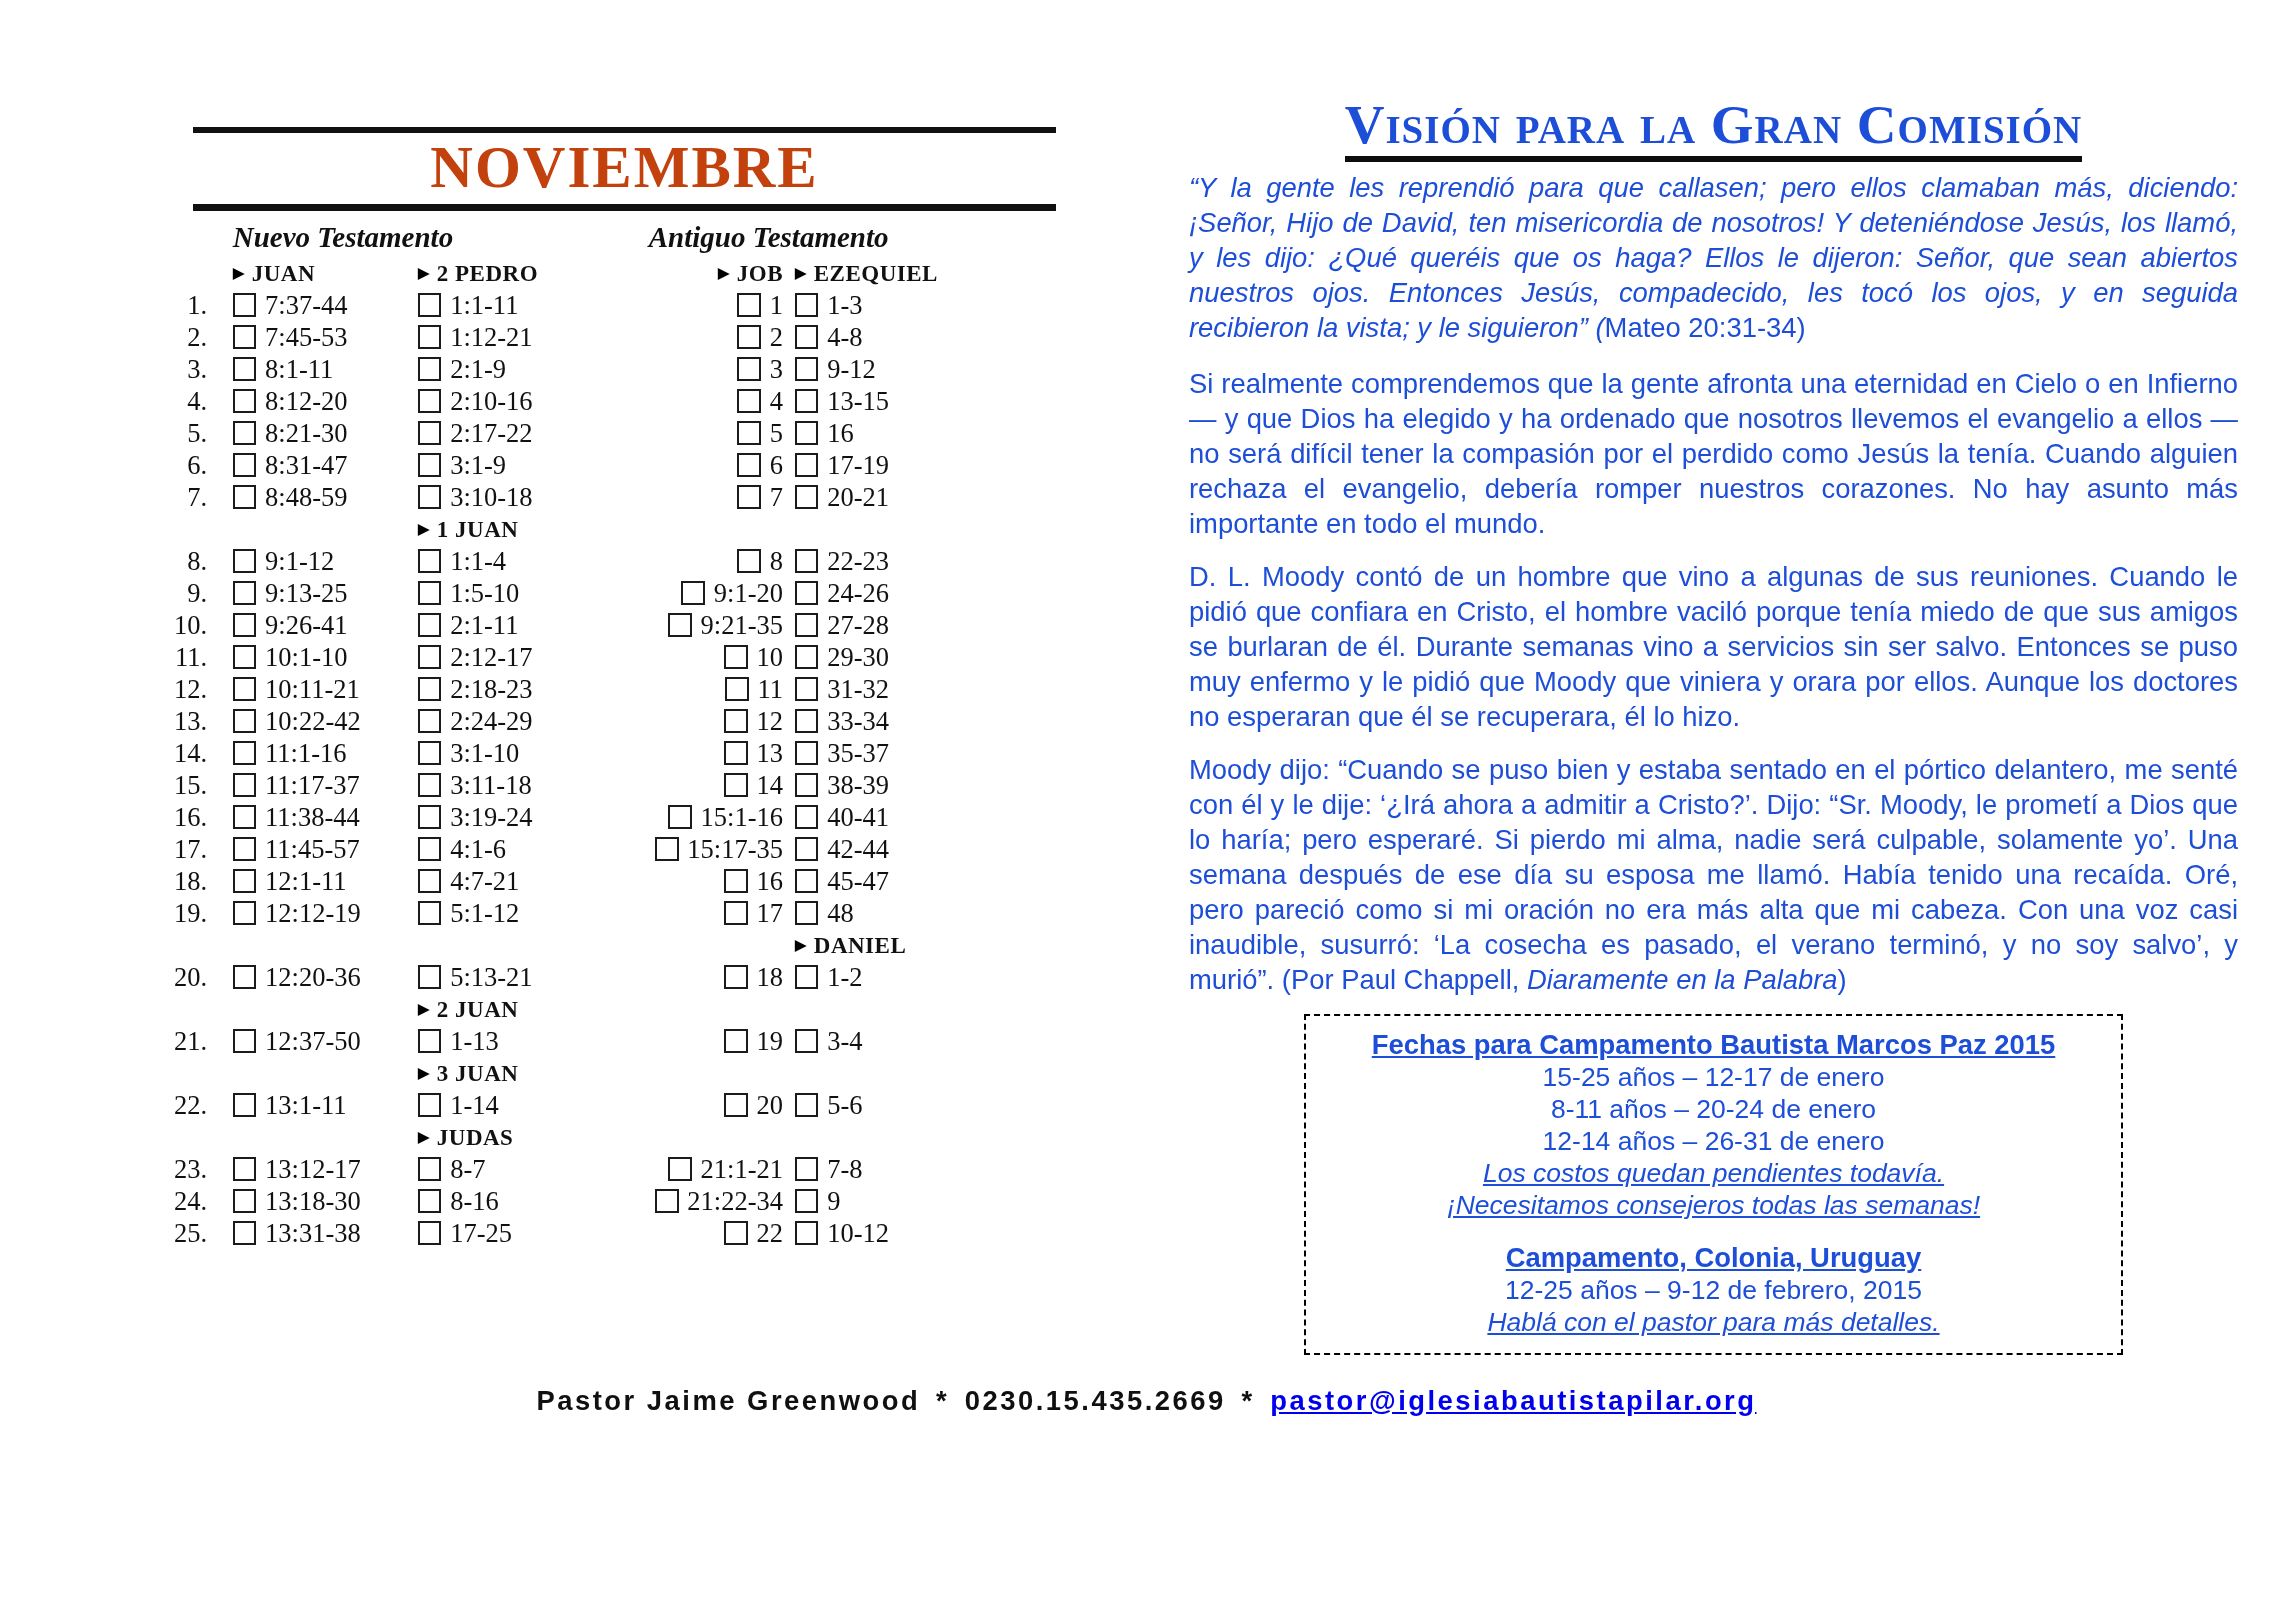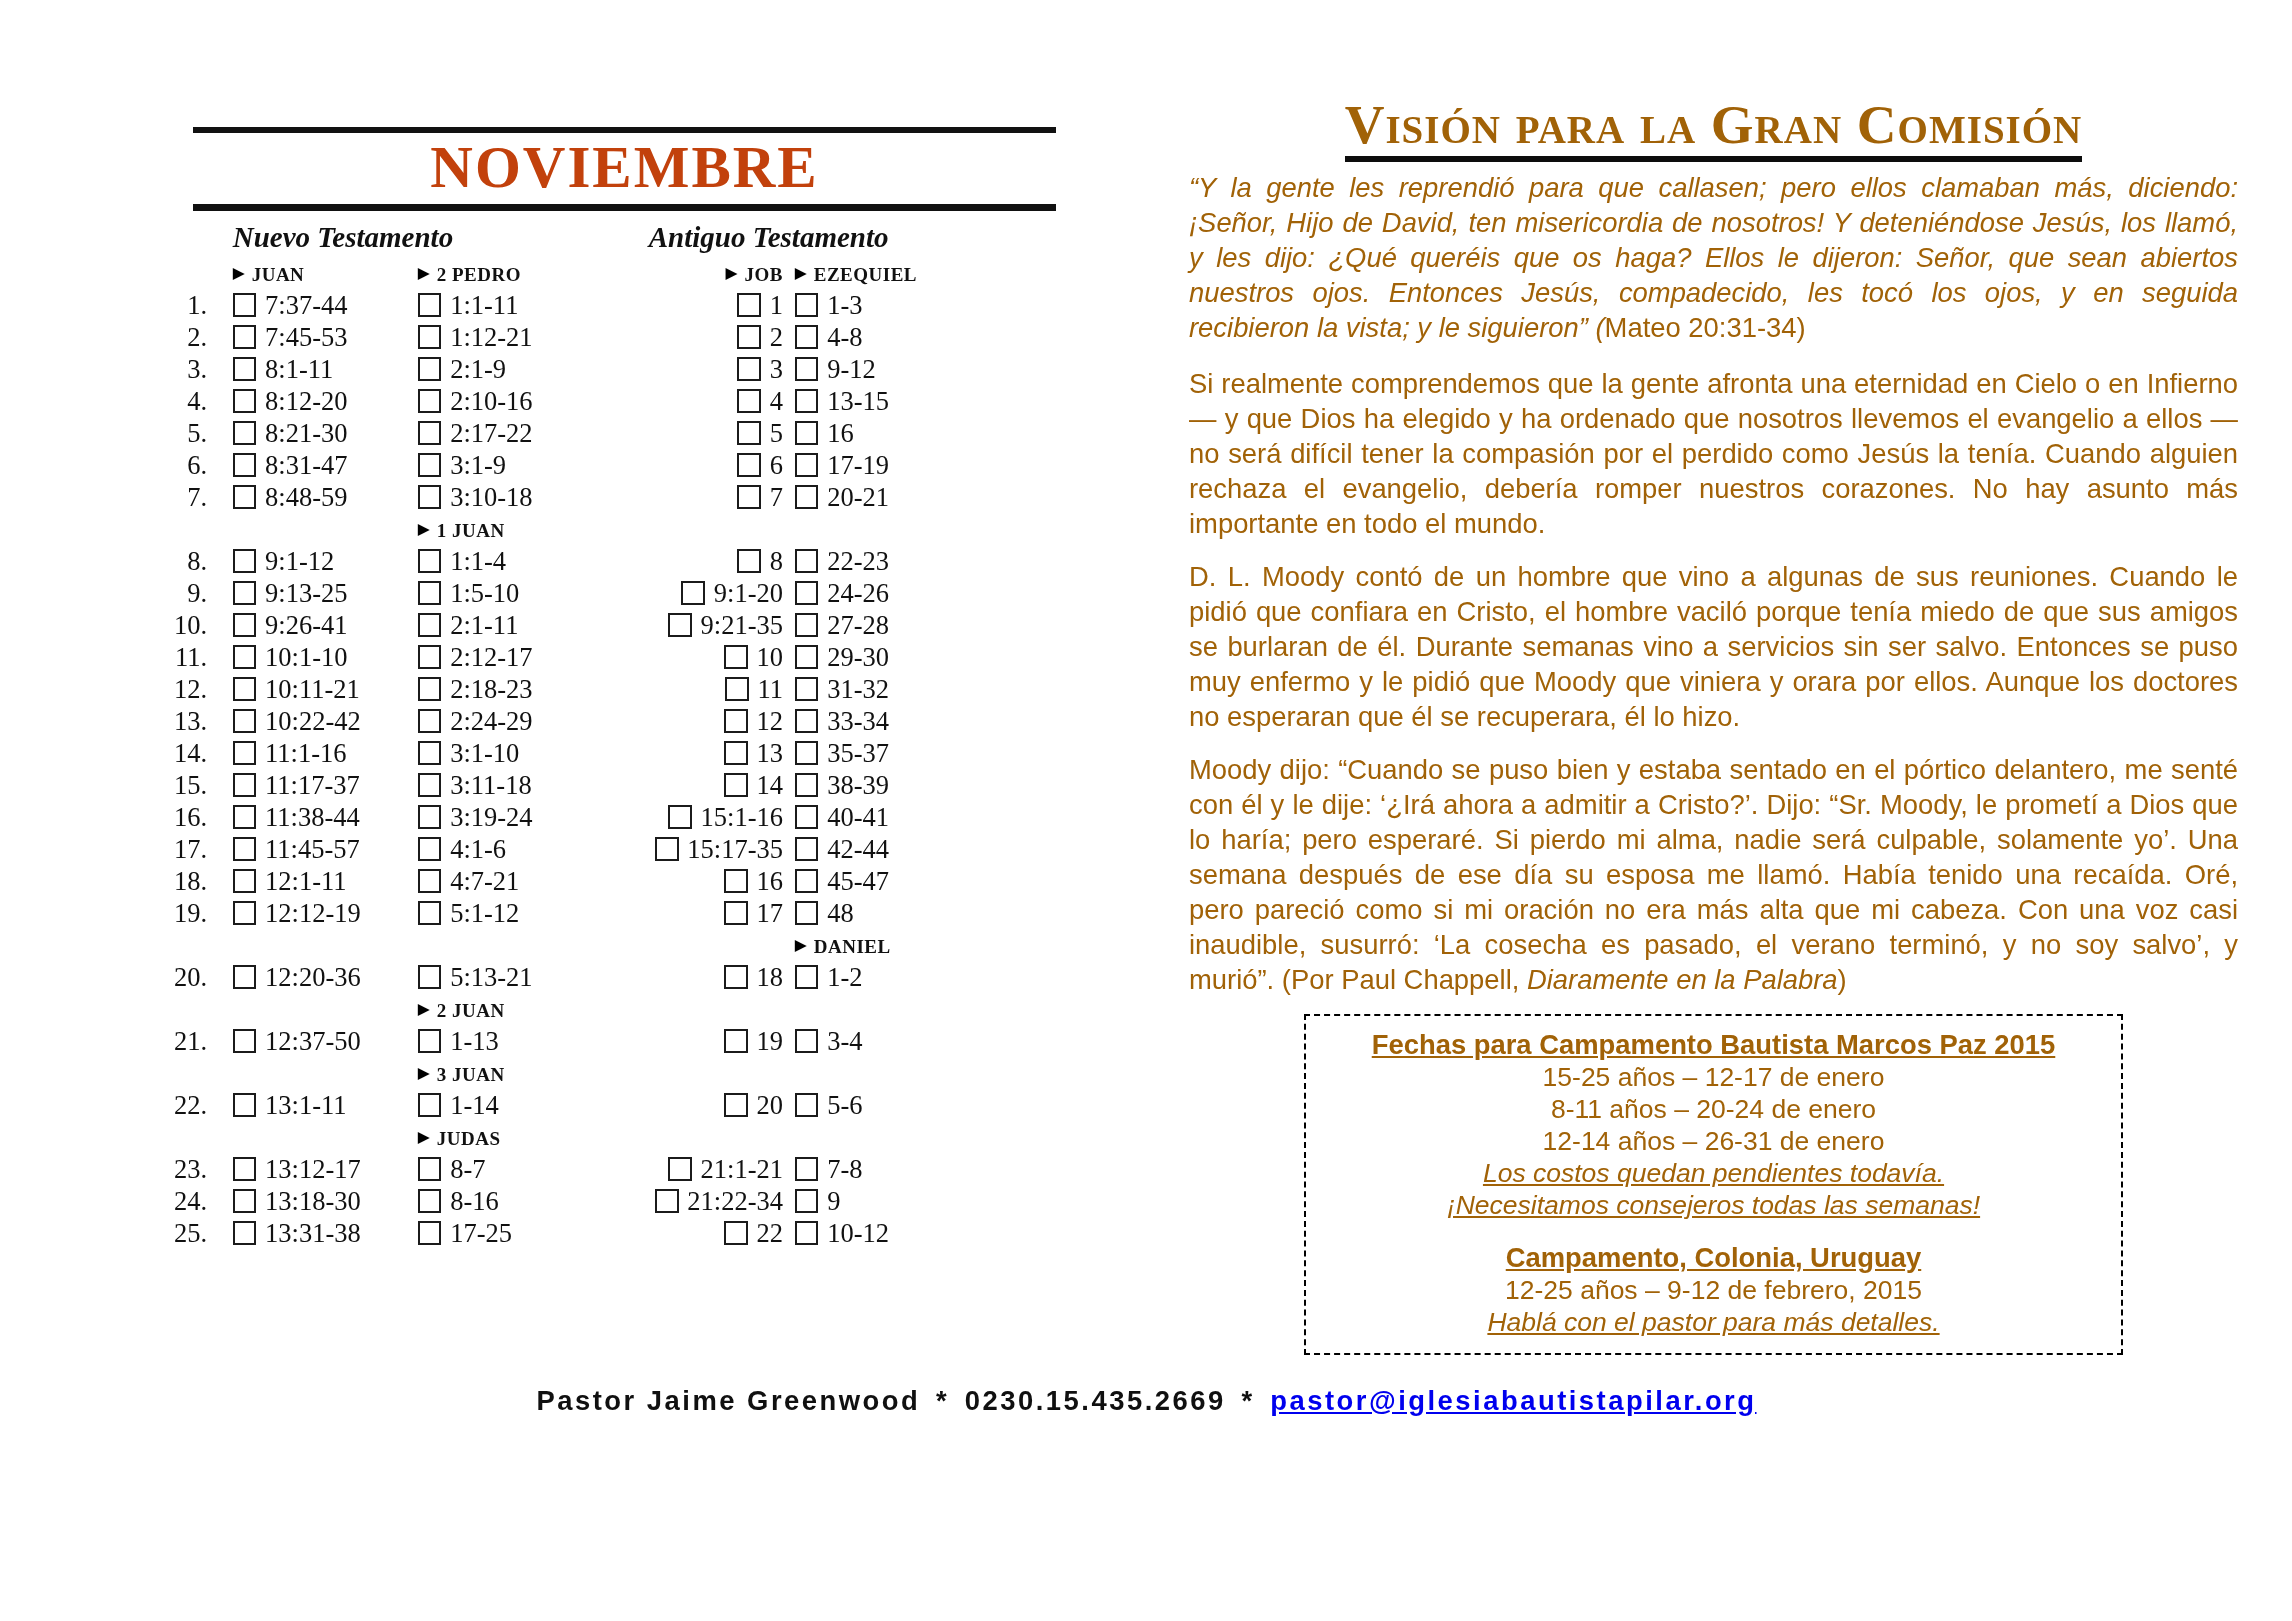--- a/index.html
+++ b/index.html
@@ -37,26 +37,26 @@
   .cell.c2 { padding-left: 11.8px; }
   .cell.c3 { padding-left: 12.7px; text-align: right; }
   .cell.c4 { padding-left: 11.8px; }
   .rtext { font-size: 26.5px; }
   .checkbox {
     display: inline-block; width: 19.6px; height: 19.6px;
     border: 2.9px solid #1b1b1b; margin-right: 8.8px; vertical-align: -2.9px;
     background: #fff;
   }
   .marker { font-size: 15.7px; margin-right: 6.9px; vertical-align: 2.9px; color: #000; }
-  .bookname { font-weight: bold; font-size: 19px; letter-spacing: 0.5px; }
+  .bookname { font-weight: bold; font-size: 23px; letter-spacing: 0.5px; }
 
   
   .article {
     position: absolute; left: 1189px; top: 94px; width: 1049px;
-    font-size: 27.4px; line-height: 35px; text-align: justify; color: #a16207;
+    font-size: 27.4px; line-height: 35px; text-align: justify; color: #1d4ed8;
   }
   .article-title-wrap { text-align: center; margin-bottom: 7.8px; }
   .article-title {
     display: inline-block;
     font-family: "Liberation Serif", serif; font-weight: bold;
     font-variant: small-caps; font-size: 55px; line-height: 61px;
     letter-spacing: 1px; border-bottom: 6.9px solid #0d0d0d; padding-bottom: 1px;
   }
   .quote { font-style: italic; margin: 0 0 21.6px 0; }
   .quote-ref { font-style: normal; }

